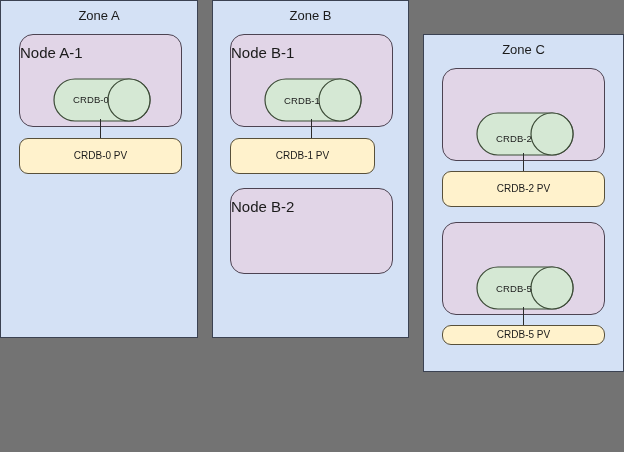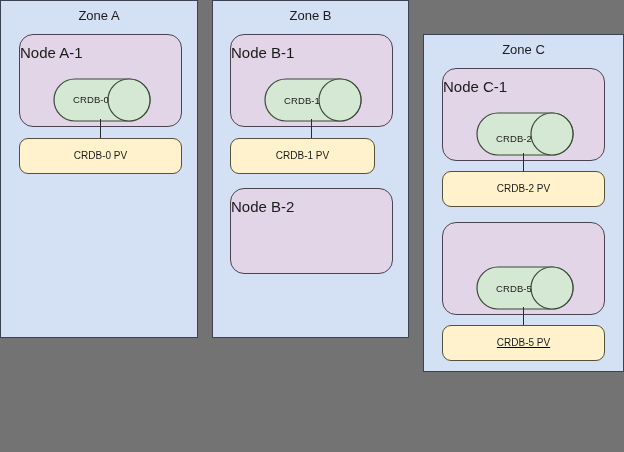--- a/index.html
+++ b/index.html
@@ -158,21 +158,20 @@
 
     <div class="node" style="left:17px; top:187px; width:163px; height:86px;">
       <div class="node-title">Node B-2</div>
     </div>
   </div>
 
   <div class="zone" style="left:423px; top:0px; width:201px; height:338px;margin-top:34px;">
     <div class="zone-title">Zone C</div>
 
     <div class="node" style="left:18px; top:33px; width:163px; height:93px;">
-      <div class="node-title">Node C-1</div>
 
       <div class="cyl" style="left:33px; top:43px; width:98px; height:52px;text-align:right;">
         <svg width="98" height="44" viewBox="0 0 98 44" aria-hidden="true">
           <path d="M22,1 H76 A21,21 0 0 1 76,43 H22 A21,21 0 0 1 22,1 Z" fill="#d5e8d4" stroke="#3b4a36" stroke-width="1.2"></path>
           <circle cx="76" cy="22" r="21" fill="#d5e8d4" stroke="#3b4a36" stroke-width="1.2"></circle>
         </svg>
         <div class="cyl-label">CRDB-2</div>
       </div>
     </div>
 
@@ -188,18 +187,18 @@
         <svg width="98" height="44" viewBox="0 0 98 44" aria-hidden="true">
           <path d="M22,1 H76 A21,21 0 0 1 76,43 H22 A21,21 0 0 1 22,1 Z" fill="#d5e8d4" stroke="#3b4a36" stroke-width="1.2"></path>
           <circle cx="76" cy="22" r="21" fill="#d5e8d4" stroke="#3b4a36" stroke-width="1.2"></circle>
         </svg>
         <div class="cyl-label">CRDB-5</div>
       </div>
     </div>
 
     <div class="connector" style="left:99px; top:272px; height:19px;"></div>
 
-    <div class="pv" style="left:18px; top:290px; width:163px; height:36px;text-decoration:underline;">
+    <div class="pv" style="left:18px; top:290px; width:163px; height:20px;">
       <span class="pv-label">CRDB-5 PV</span>
     </div>
   </div>
 
 </div>
 
 </body></html>

